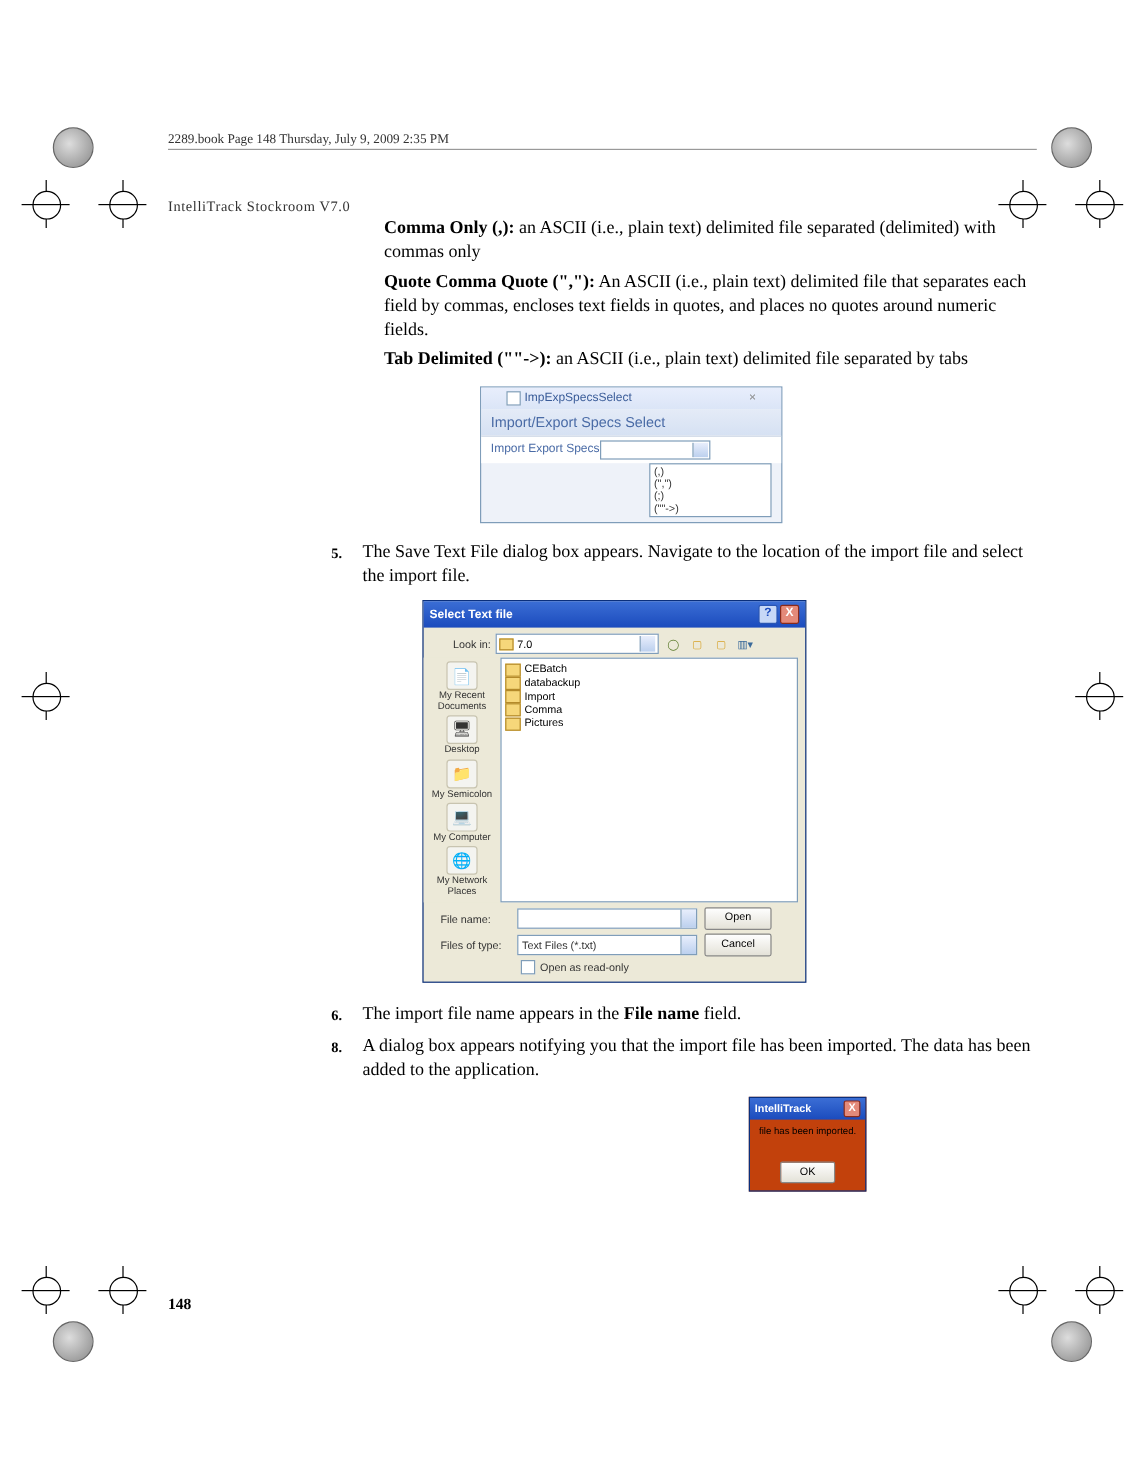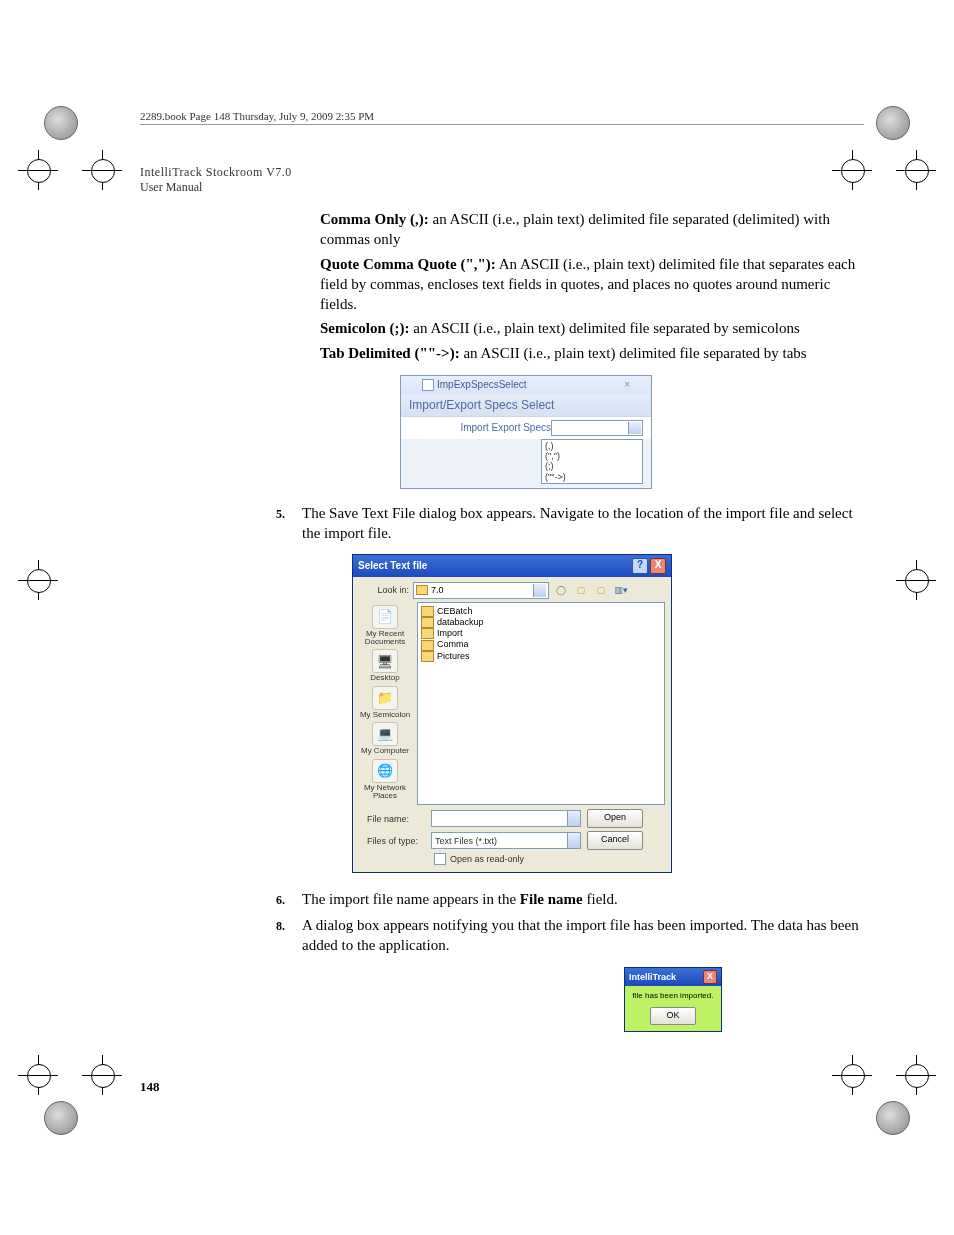--- a/index.html
+++ b/index.html
@@ -108,21 +108,21 @@
   .fig1 .head2 {
     background: linear-gradient(#e4ebf7,#d6e1f3);
     padding: 4px 8px;
     color:#4a6ba6;
     font-size: 12px;
   }
   .fig1 .row {
     background:#fff;
     border-top:1px solid #ccd6e5;
     padding:3px 8px;
-    display:flex; justify-content:flex-end; align-items:center;
+    display:flex; justify-content:flex-start; align-items:center;
     color:#4a6ba6;
     font-size:10px;
   }
   .fig1 .combo {
     width: 90px; height: 14px;
     background:#fff; border:1px solid #7f9db9;
     position:relative;
   }
   .fig1 .combo::after {
     content:""; position:absolute; right:1px; top:1px;
@@ -209,31 +209,31 @@
   .fig2 .chk { display:flex;align-items:center;gap:4px;margin-left:75px;font-size:9px;color:#333;}
   .fig2 .chk .box {width:10px;height:10px;background:#fff;border:1px solid #7f9db9;}
 
   
   .fig3 {
     width: 96px;
     margin: 12px auto 0 auto;
     border:1px solid #0a2f7c;
     font-family: Tahoma, Arial, sans-serif;
     font-size:9px;
-    background:#bef264;
+    background:#c2410c;
   }
   .fig3 .tbar {
     background: linear-gradient(#3b6ed5,#1b4bbd);
     color:#fff; padding:2px 4px;
     display:flex;justify-content:space-between;align-items:center;font-weight:bold;
   }
   .fig3 .tbar .close {width:12px;height:12px;background:#e48a7a;border:1px solid #8a2a1a;color:#fff;text-align:center;line-height:10px;border-radius:2px;}
   .fig3 .msg {padding:5px 4px 3px;text-align:center;color:#000;font-size:8px;}
   .fig3 .ok {
-    width:44px;height:16px;margin:2px auto 6px;
+    width:44px;height:16px;margin:16px auto 6px;
     background:linear-gradient(#fefefe,#e4e2d8);
     border:1px solid #888;border-radius:2px;text-align:center;line-height:14px;font-size:9px;
   }
   .fig-wrap-center { margin-left:180px; }
   .bold { font-weight:bold; }
 </style>
 </head>
 <body>
 
 <div class="page">
@@ -271,26 +271,24 @@
   <div class="cross" style="right:82px; bottom:140px;">
       <div class="ring"></div>
     </div>
   <div class="cross" style="right:18px; bottom:140px;">
       <div class="ring"></div>
     </div>
 
   <div class="header-line">2289.book  Page 148  Thursday, July 9, 2009  2:35 PM</div>
 
   <div class="doc-title smallcaps">IntelliTrack Stockroom V7.0</div>
-  <div class="doc-subtitle">User Manual</div>
 
   <div class="body-text">
     <p><span class="term">Comma Only (,):</span><span> an ASCII (i.e., plain text) delimited file separated (delimited) with commas only</span></p>
     <p><span class="term">Quote Comma Quote (","):</span><span> An ASCII (i.e., plain text) delimited file that separates each field by commas, encloses text fields in quotes, and places no quotes around numeric fields.</span></p>
-    <p><span class="term">Semicolon (;):</span><span> an ASCII (i.e., plain text) delimited file separated by semicolons</span></p>
     <p><span class="term">Tab Delimited  (""-&gt;):</span><span> an ASCII (i.e., plain text) delimited file separated by tabs</span></p>
   </div>
 
   <div class="fig1">
     <div class="title">
       <span style="display:flex;align-items:center;gap:3px;">
         <span class="icon-sq"></span>
         <span>ImpExpSpecsSelect</span>
       </span>
       <span class="x">×</span>

